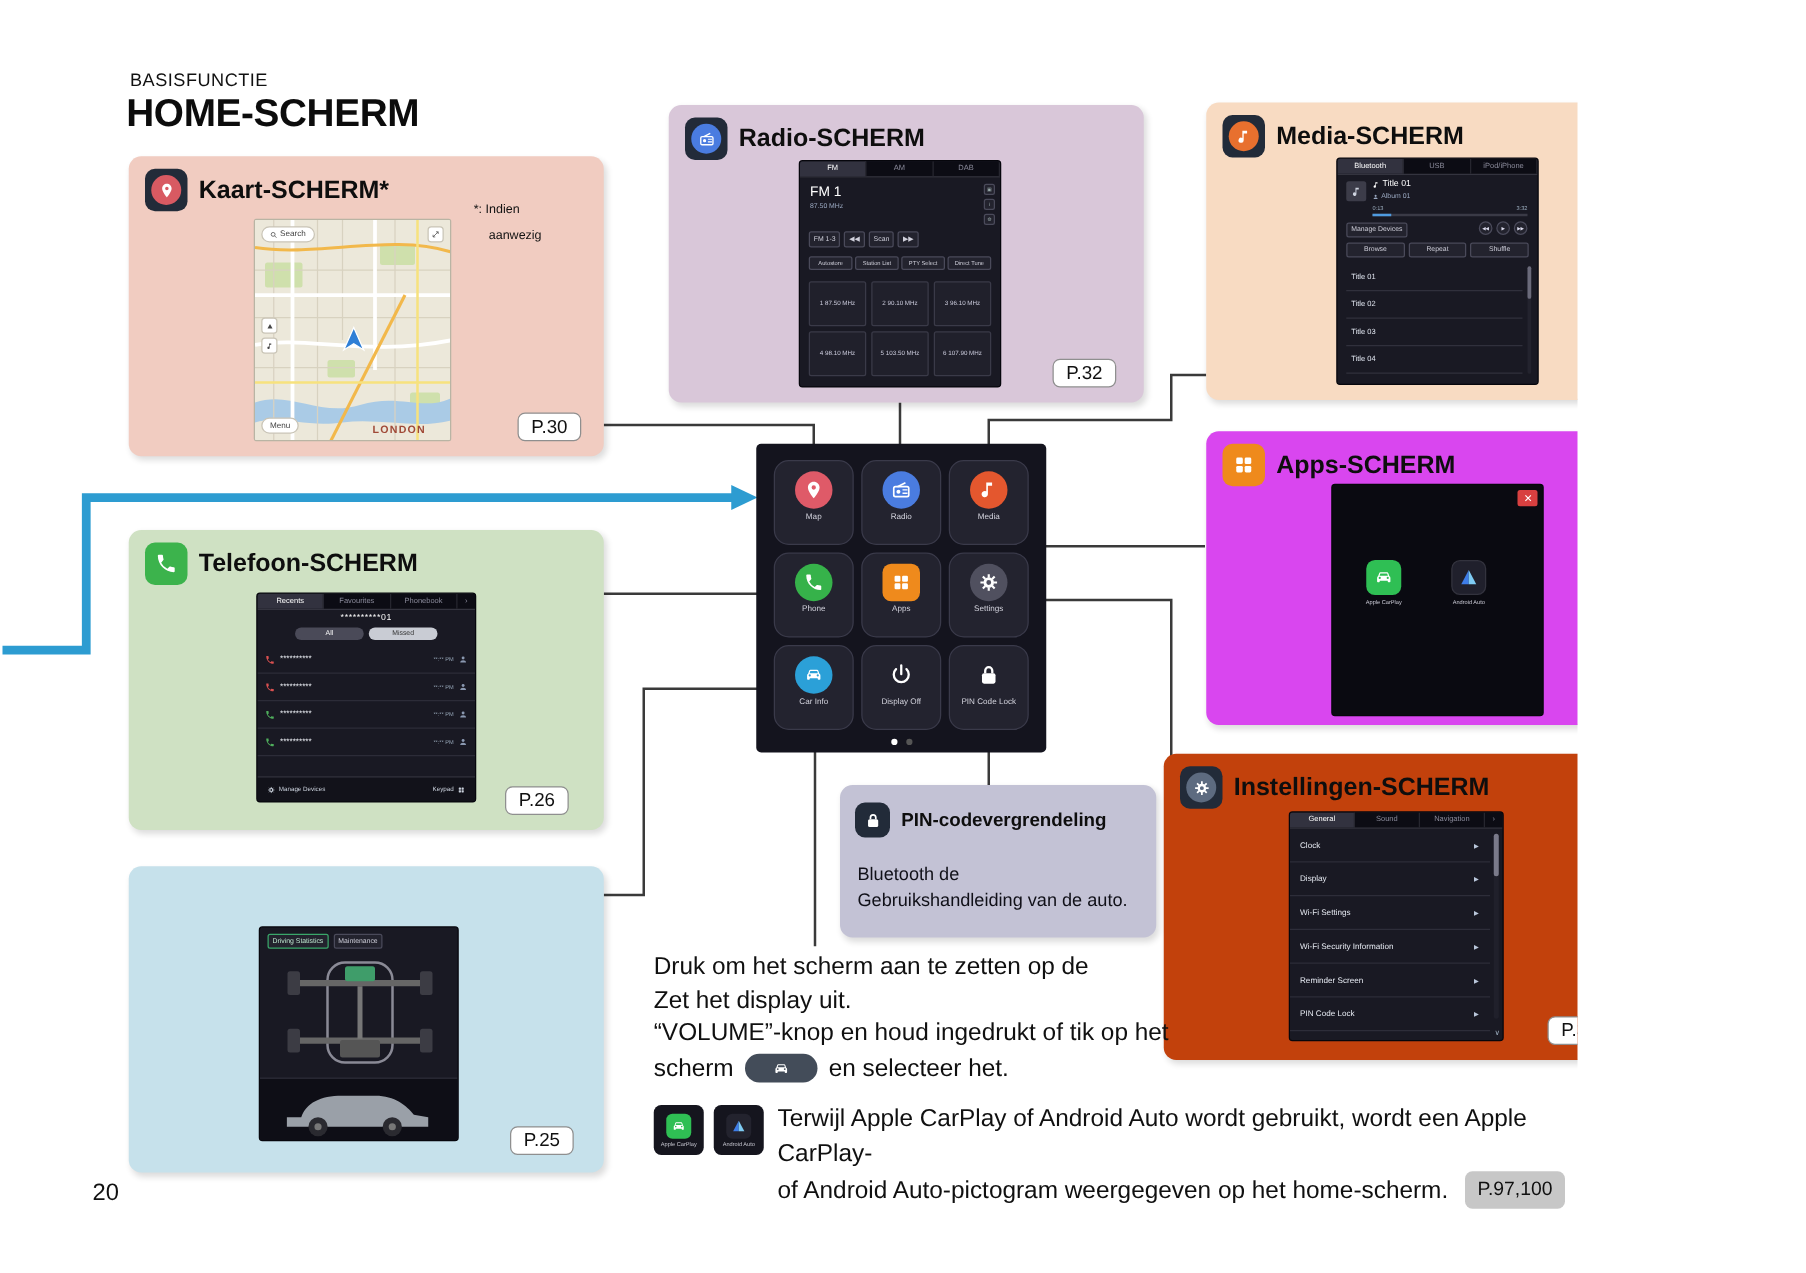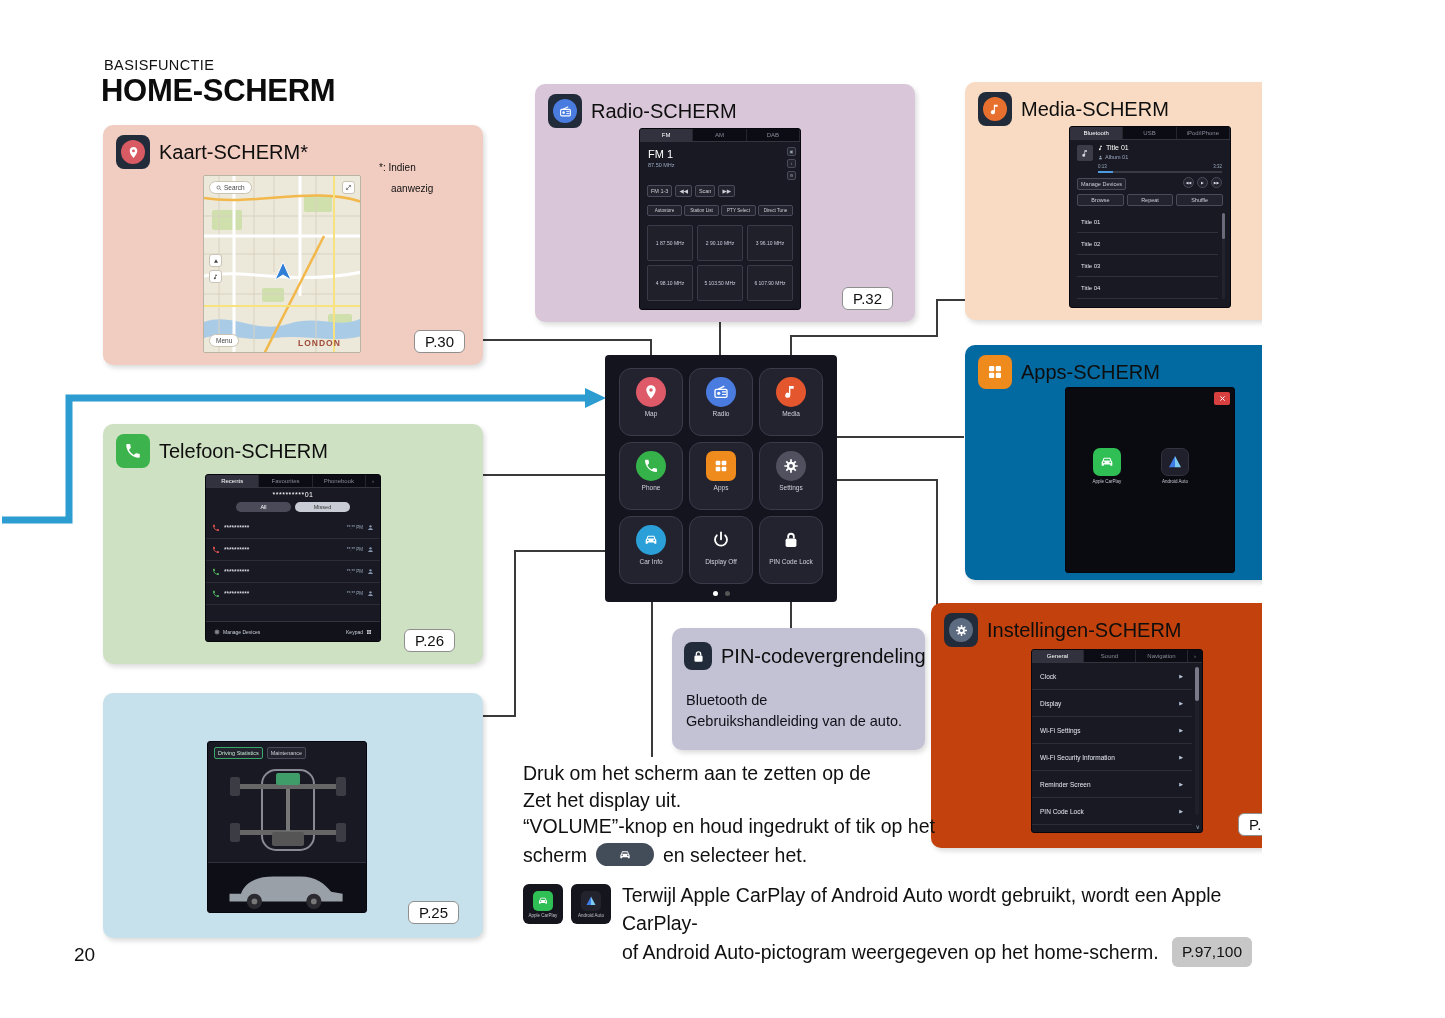--- a/index.html
+++ b/index.html
@@ -7,21 +7,21 @@
   .page{position:relative;width:1262px;height:1018px;background:#fff;overflow:hidden}
   .wires{position:absolute;left:0;top:0;z-index:1;pointer-events:none}
   .eyebrow{position:absolute;left:104px;top:57px;font-size:14.5px;color:#111;letter-spacing:.4px}
   .page-title{position:absolute;left:101px;top:73px;font-size:31px;font-weight:800;color:#0c0c0c;letter-spacing:-.3px}
   .pagenum{position:absolute;left:74px;top:944px;font-size:19px;color:#111}
 
   .panel{position:absolute;border-radius:10px;z-index:2;box-shadow:2px 3px 5px rgba(0,0,0,.14)}
   .phead{position:absolute;left:13px;top:10px;display:flex;align-items:center;gap:9px}
   .hicon{width:34px;height:34px;border-radius:8px;display:flex;align-items:center;justify-content:center;flex:0 0 auto}
   .hdot{width:24px;height:24px;border-radius:50%;display:flex;align-items:center;justify-content:center}
-  .ptitle{font-size:20px;font-weight:normal;color:#0e0e0e;white-space:nowrap}
+  .ptitle{font-size:20px;font-weight:bold;color:#0e0e0e;white-space:nowrap}
   .pref{position:absolute;right:22px;bottom:12px;background:#fff;border:1px solid #8f8f8f;border-radius:6px;padding:2px 10px;font-size:15px;color:#111;z-index:3;white-space:nowrap}
   .ico{display:block}
 
   .screen{position:absolute;background:#191923;border:1px solid #06060c;border-radius:3px;overflow:hidden}
   .mini-tabs{position:absolute;top:0;left:0;right:0;height:13px;display:flex;background:#0c0c14;border-bottom:1px solid #34343f}
   .mt{flex:1;display:flex;align-items:center;justify-content:center;font-size:6px;color:#8a8a9a;border-right:1px solid #26262f;white-space:nowrap;overflow:hidden}
   .mt.active{background:#32323f;color:#fff}
   .mt.chev{flex:0 0 14px;border-right:none}
   .mbtn{border:1px solid #4a4a5a;border-radius:2px;color:#cfcfda;font-size:5.5px;padding:2px 3px;background:#23232e;display:inline-flex;align-items:center;justify-content:center;white-space:nowrap}
 
@@ -92,21 +92,21 @@
   .s-down{position:absolute;right:2px;bottom:2px;font-size:6px;color:#9ab}
 
   
   .v-tabs{position:absolute;left:6px;top:5px;display:flex;gap:4px}
   .v-tab1{border-color:#3aa76a;color:#bfe8d0}
   .v-chassis{position:absolute;left:20px;top:22px}
   .v-bottom{position:absolute;left:0;right:0;bottom:0;height:50px;background:#0e0e16;border-top:1px solid #30303c;display:flex;align-items:center;justify-content:center}
 
   
   .pin-body{position:absolute;left:14px;top:62px;font-size:14.5px;color:#101018;line-height:21px}
-  .pin-title{font-size:20px}
+  .pin-title{font-size:15px}
 
   
   .home-grid{position:absolute;left:605px;top:355px;width:232px;height:247px;background:#14141e;border-radius:4px;z-index:2;display:grid;grid-template-columns:repeat(3,64px);grid-auto-rows:68px;gap:6px;padding:13px 14px;align-content:start}
   .tile{background:#23232f;border:1px solid #3a3a4a;border-radius:12px;display:flex;flex-direction:column;align-items:center;padding-top:8px;gap:3px}
   .tdot{width:30px;height:30px;border-radius:50%;display:flex;align-items:center;justify-content:center;flex:0 0 auto}
   .tdot.square{border-radius:7px}
   .tdot.none{background:transparent}
   .tlbl{font-size:6.5px;color:#d2d2dc;text-align:center;line-height:1.15;padding:0 2px;white-space:nowrap}
   .gdots{position:absolute;bottom:6px;left:0;right:0;display:flex;justify-content:center;gap:7px}
   .gd{width:5px;height:5px;border-radius:50%;background:#555}
@@ -476,21 +476,21 @@
           <span>Keypad</span>
           <svg class="ico" width="6" height="6" style="color:#cbd2dd">
               <use href="#i-grid"></use>
             </svg>
         </span>
       </div>
     </div>
     <span class="pref" style="right:28px">P.26</span>
   </section>
 
-  <section class="panel" style="left:965px;top:345px;width:380px;height:235px;background:#0369a1">
+  <section class="panel" style="left:965px;top:345px;width:380px;height:235px;background:#d946ef">
     <header class="phead">
       <span class="hicon" style="background:#ef8a1c">
         <svg class="ico" width="18" height="18" style="color:#fff">
             <use href="#i-grid"></use>
           </svg>
       </span>
       <h2 class="ptitle">Apps-SCHERM</h2>
     </header>
     <div class="screen apps-screen" style="left:100px;top:42px;width:170px;height:186px">
       <span class="a-close">

